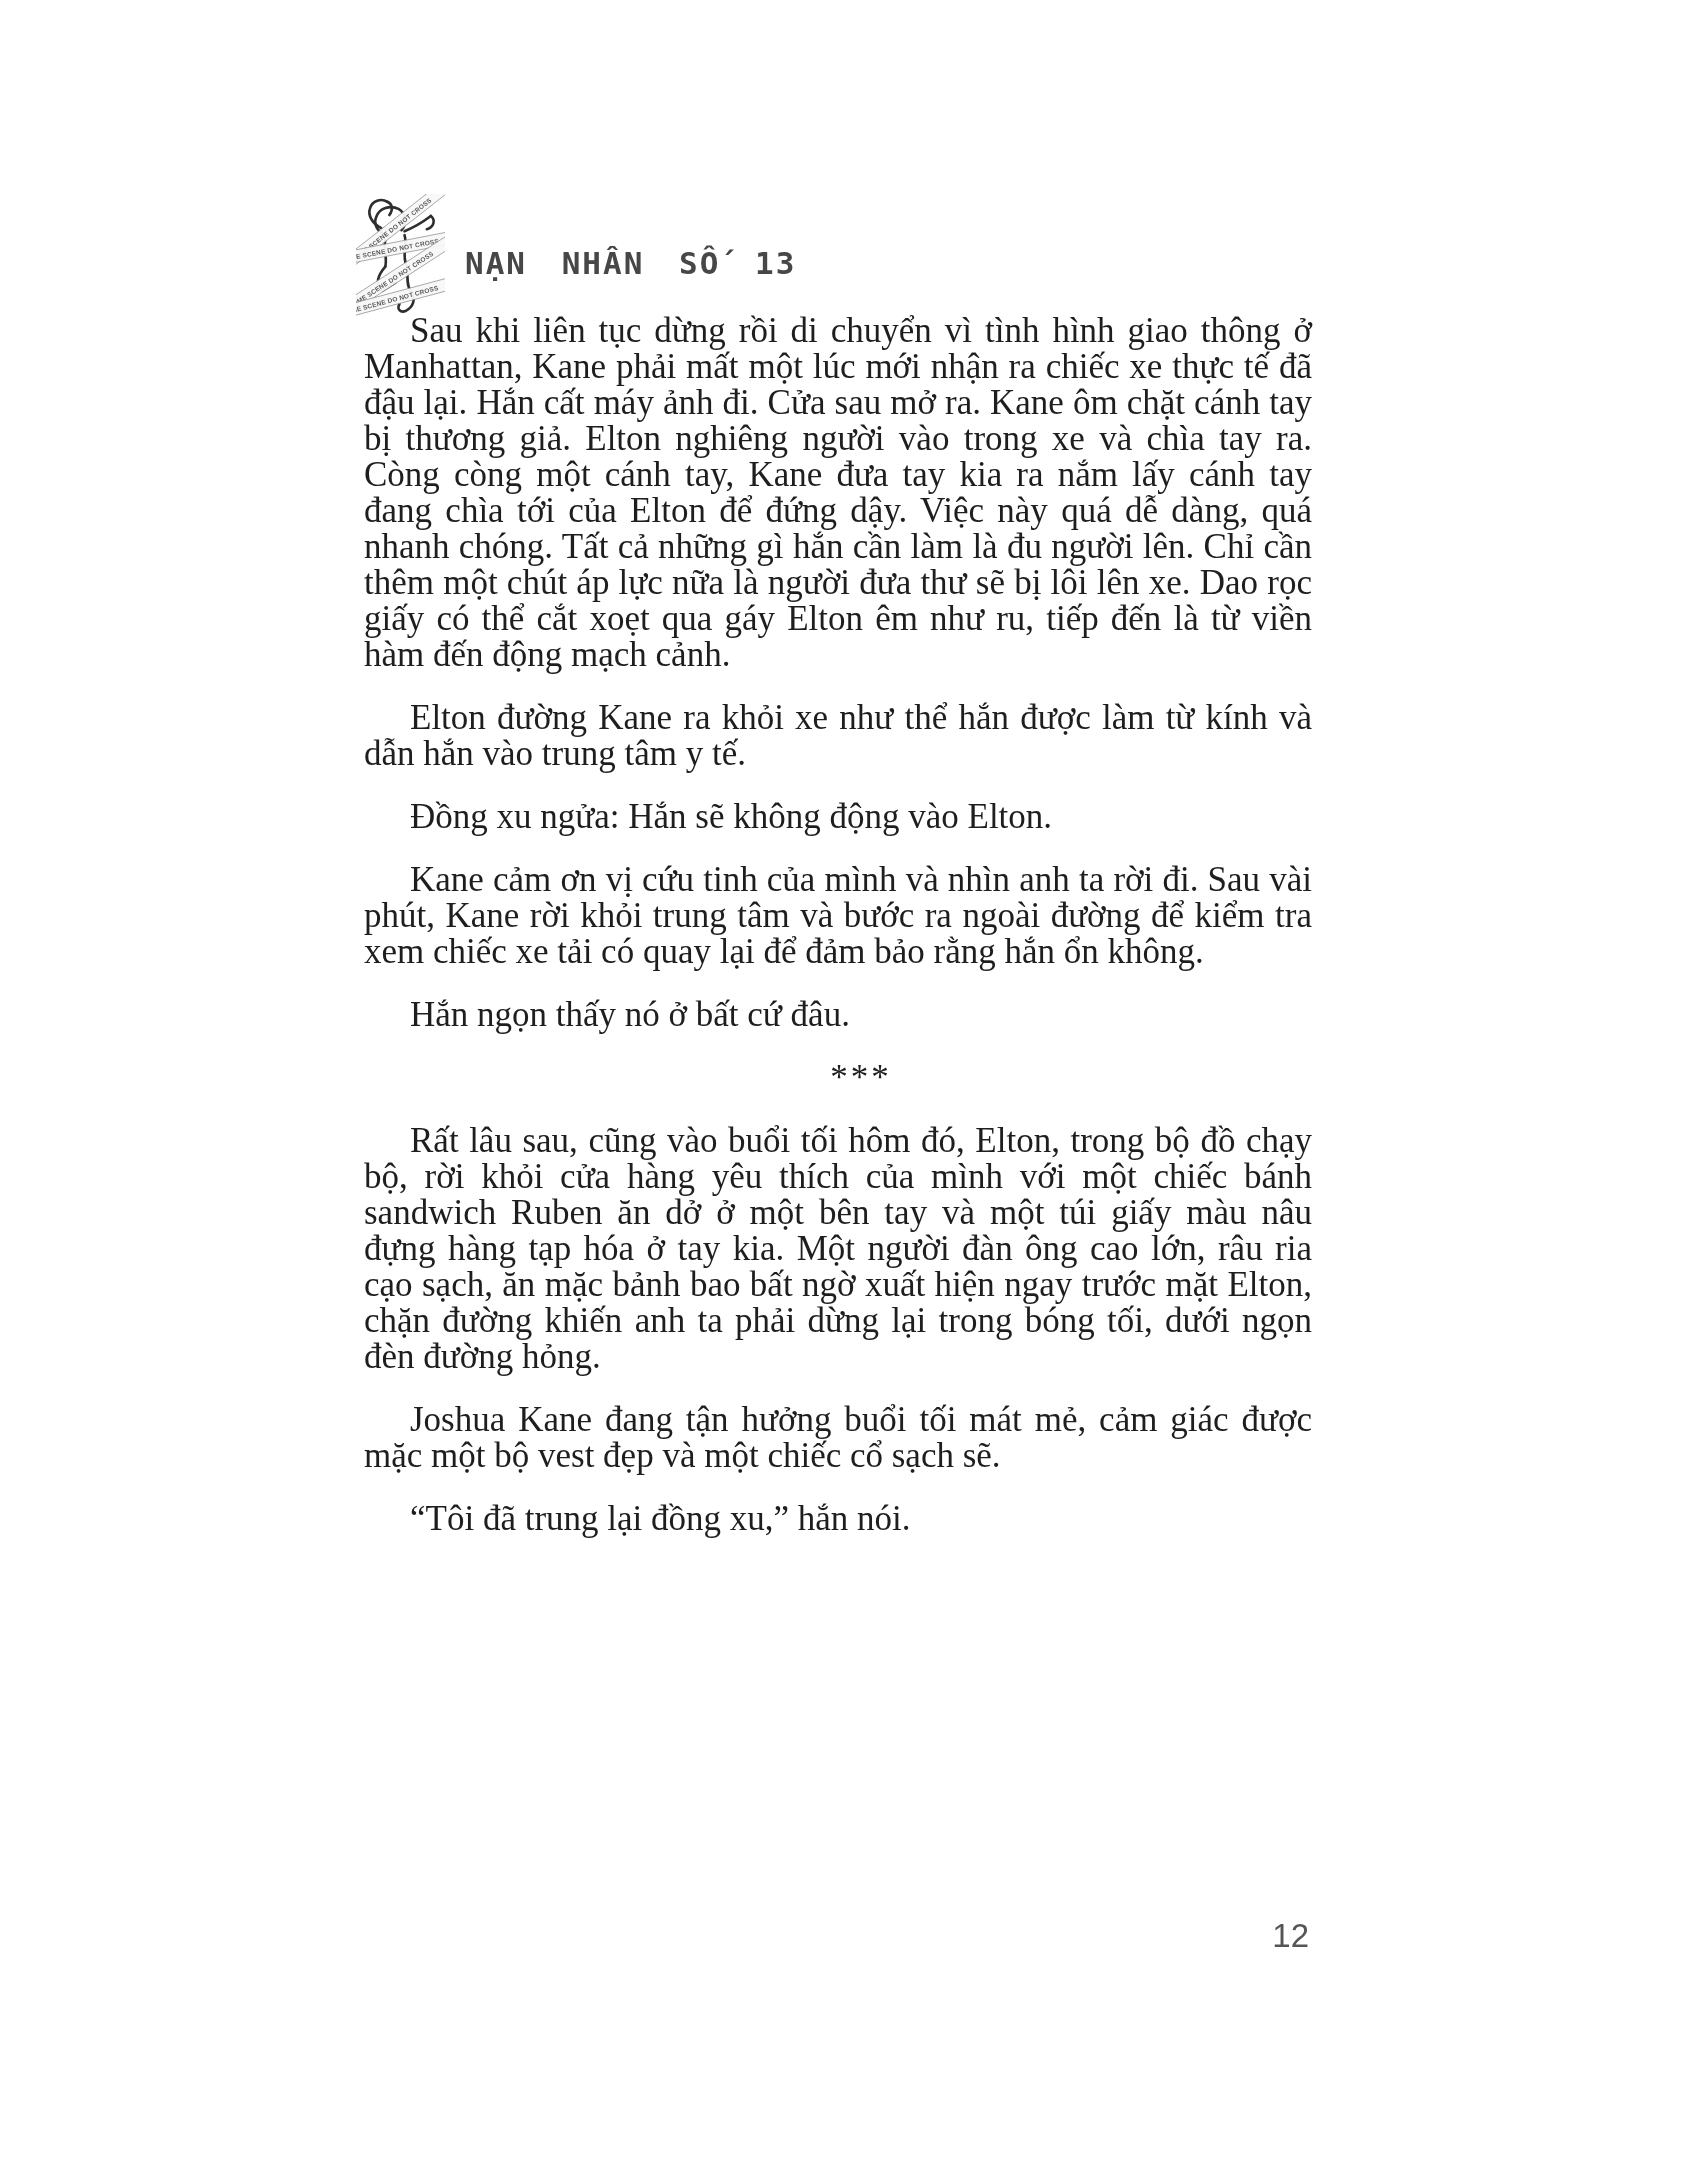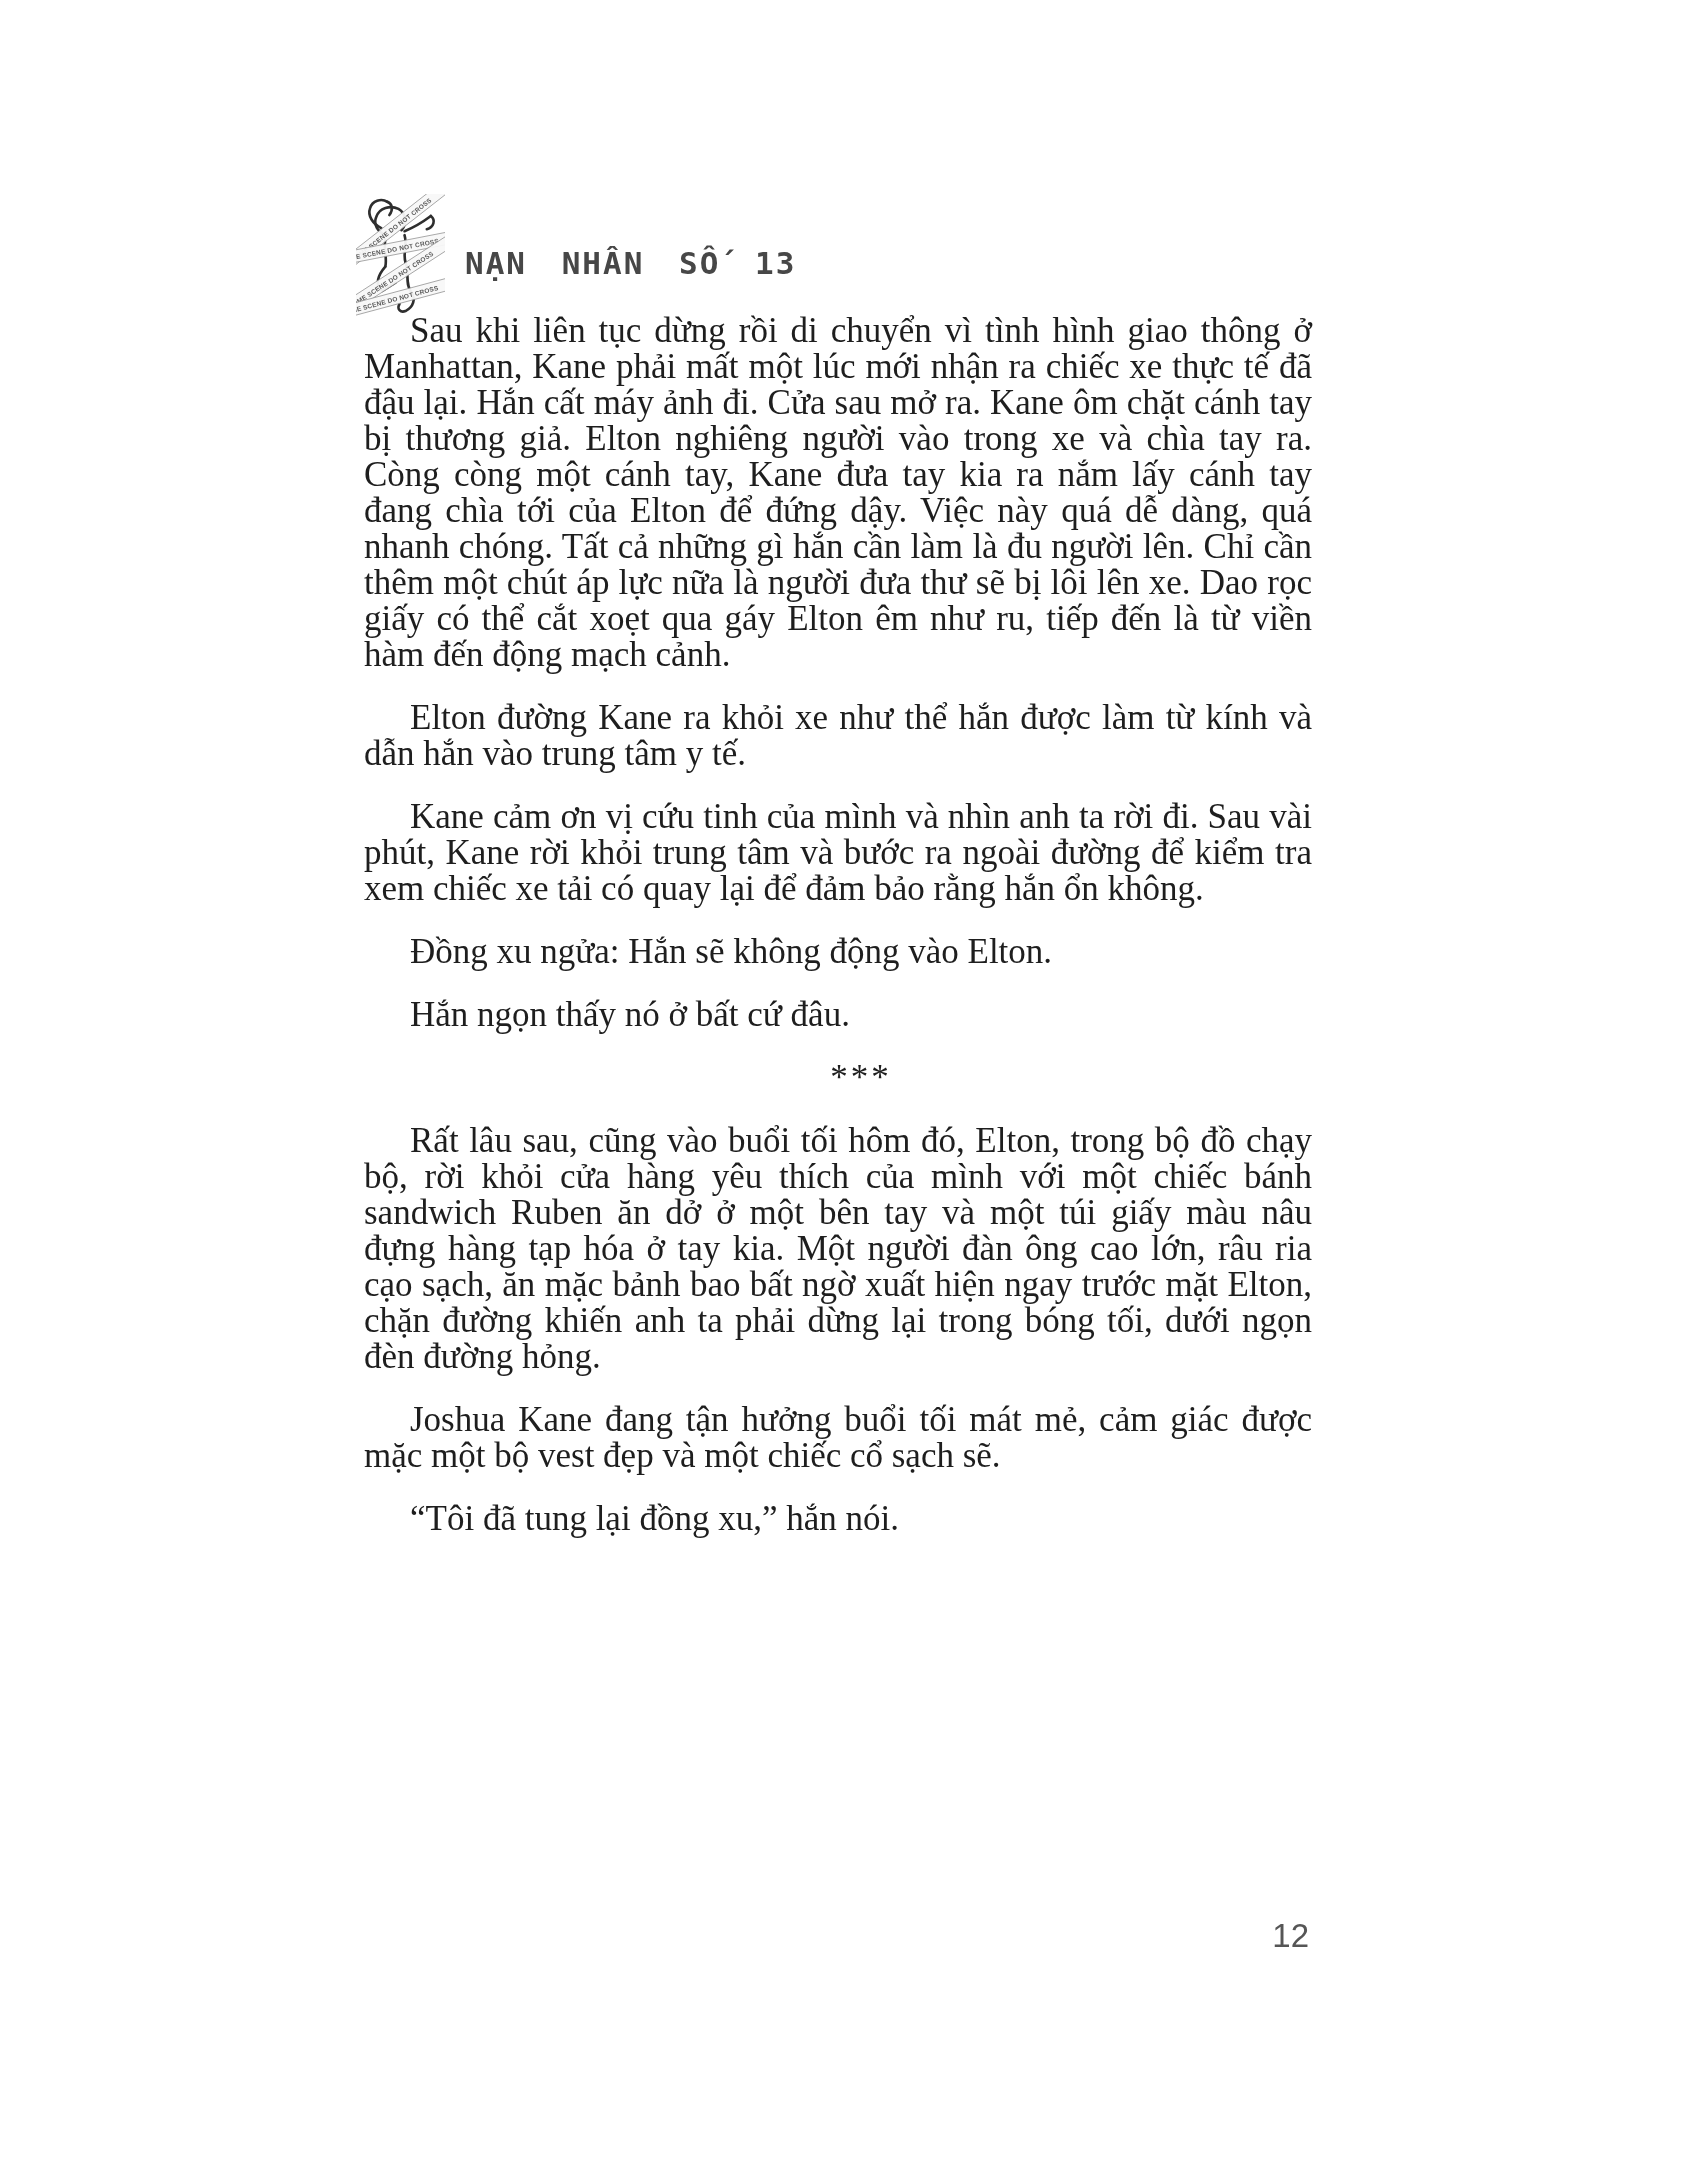--- a/index.html
+++ b/index.html
@@ -119,25 +119,25 @@
         <text x="-18" y="104" font-family="Liberation Sans, sans-serif" font-size="6.4" font-weight="bold" fill="#5a5a5a" letter-spacing="0.2">CRIME SCENE DO NOT CROSS</text>
       </g>
     </svg>
 
     <div class="chapter-title">NẠN NHÂN SỐ 13</div>
   </div>
 
   <div class="content">
     <p>Sau khi liên tục dừng rồi di chuyển vì tình hình giao thông ở Manhattan, Kane phải mất một lúc mới nhận ra chiếc xe thực tế đã đậu lại. Hắn cất máy ảnh đi. Cửa sau mở ra. Kane ôm chặt cánh tay bị thương giả. Elton nghiêng người vào trong xe và chìa tay ra. Còng còng một cánh tay, Kane đưa tay kia ra nắm lấy cánh tay đang chìa tới của Elton để đứng dậy. Việc này quá dễ dàng, quá nhanh chóng. Tất cả những gì hắn cần làm là đu người lên. Chỉ cần thêm một chút áp lực nữa là người đưa thư sẽ bị lôi lên xe. Dao rọc giấy có thể cắt xoẹt qua gáy Elton êm như ru, tiếp đến là từ viền hàm đến động mạch cảnh.</p>
     <p>Elton đường Kane ra khỏi xe như thể hắn được làm từ kính và dẫn hắn vào trung tâm y tế.</p>
+    <p>Đồng xu ngửa: Hắn sẽ không động vào Elton.</p>
     <p>Kane cảm ơn vị cứu tinh của mình và nhìn anh ta rời đi. Sau vài phút, Kane rời khỏi trung tâm và bước ra ngoài đường để kiểm tra xem chiếc xe tải có quay lại để đảm bảo rằng hắn ổn không.</p>
-    <p>Đồng xu ngửa: Hắn sẽ không động vào Elton.</p>
     <p>Hắn ngọn thấy nó ở bất cứ đâu.</p>
     <p class="separator">***</p>
     <p>Rất lâu sau, cũng vào buổi tối hôm đó, Elton, trong bộ đồ chạy bộ, rời khỏi cửa hàng yêu thích của mình với một chiếc bánh sandwich Ruben ăn dở ở một bên tay và một túi giấy màu nâu đựng hàng tạp hóa ở tay kia. Một người đàn ông cao lớn, râu ria cạo sạch, ăn mặc bảnh bao bất ngờ xuất hiện ngay trước mặt Elton, chặn đường khiến anh ta phải dừng lại trong bóng tối, dưới ngọn đèn đường hỏng.</p>
     <p>Joshua Kane đang tận hưởng buổi tối mát mẻ, cảm giác được mặc một bộ vest đẹp và một chiếc cổ sạch sẽ.</p>
-    <p>“Tôi đã tung lại đồng xu,” hắn nói.</p>
+    <p>“Tôi đã trung lại đồng xu,” hắn nói.</p>
   </div>
 
   <div class="page-number">12</div>
 
 </div>
 
 
 </body></html>

